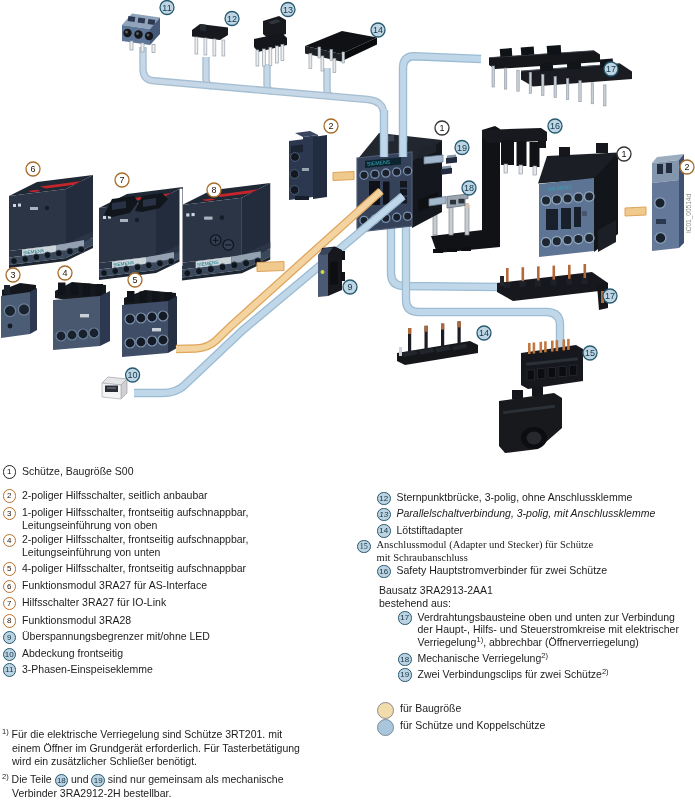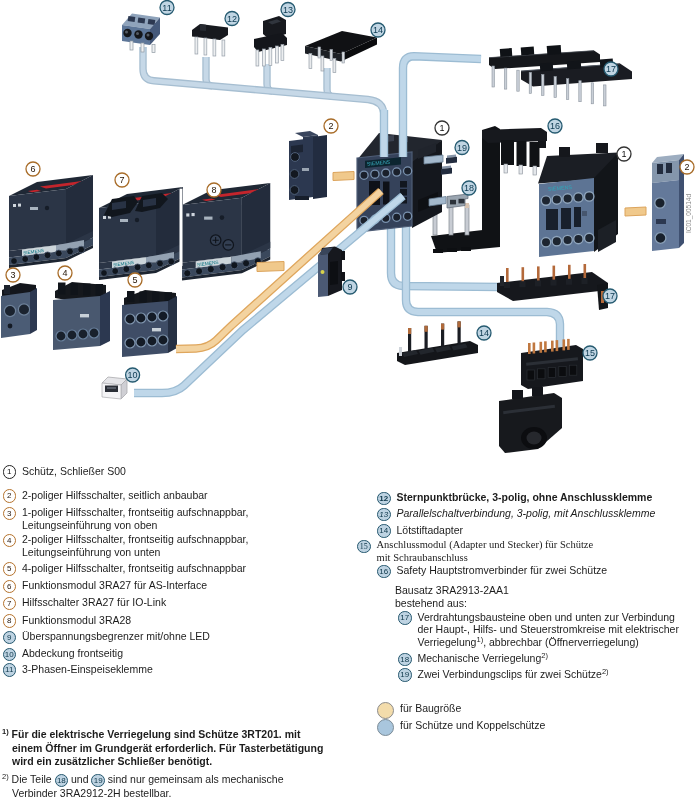--- a/index.html
+++ b/index.html
@@ -417,37 +417,37 @@
 <text x="135" y="283.2" font-size="9" text-anchor="middle" fill="#241506" font-family="Liberation Sans, sans-serif">5</text>
 <circle cx="687" cy="167" r="7.0" fill="#fff" stroke="#a86c28" stroke-width="1.3"></circle>
 <text x="687" y="170.2" font-size="9" text-anchor="middle" fill="#241506" font-family="Liberation Sans, sans-serif">2</text>
 <circle cx="442" cy="128" r="7.0" fill="#fff" stroke="#333" stroke-width="1.3"></circle>
 <text x="442" y="131.2" font-size="9" text-anchor="middle" fill="#111" font-family="Liberation Sans, sans-serif">1</text>
 <circle cx="624" cy="154" r="7.0" fill="#fff" stroke="#333" stroke-width="1.3"></circle>
 <text x="624" y="157.2" font-size="9" text-anchor="middle" fill="#111" font-family="Liberation Sans, sans-serif">1</text>
 <text x="691" y="233" font-size="6.5" fill="#8a8a8a" font-family="Liberation Sans, sans-serif" transform="rotate(-90 691 233)">IC01_00514d</text>
 </svg>
 <div id="legend">
-<div class="row" style="left:2.5px;top:464.5px;"><span class="c cw">1</span><span class="t">Schütz, Schließer S00</span></div>
+<div class="row" style="left:2.5px;top:464.5px;"><span class="c cw">1</span><span class="t">Schütze, Baugröße S00</span></div>
 <div class="row" style="left:2.5px;top:488.5px;"><span class="c ct">2</span><span class="t">2-poliger Hilfsschalter, seitlich anbaubar</span></div>
 <div class="row" style="left:2.5px;top:506.0px;"><span class="c ct">3</span><span class="t">1-poliger Hilfsschalter, frontseitig aufschnappbar,<br>Leitungseinführung von oben</span></div>
 <div class="row" style="left:2.5px;top:533.0px;"><span class="c ct">4</span><span class="t">2-poliger Hilfsschalter, frontseitig aufschnappbar,<br>Leitungseinführung von unten</span></div>
 <div class="row" style="left:2.5px;top:561.5px;"><span class="c ct">5</span><span class="t">4-poliger Hilfsschalter, frontseitig aufschnappbar</span></div>
 <div class="row" style="left:2.5px;top:579.0px;"><span class="c ct">6</span><span class="t">Funktionsmodul 3RA27 für AS-Interface</span></div>
 <div class="row" style="left:2.5px;top:596.0px;"><span class="c ct">7</span><span class="t">Hilfsschalter 3RA27 für IO-Link</span></div>
 <div class="row" style="left:2.5px;top:613.5px;"><span class="c ct">8</span><span class="t">Funktionsmodul 3RA28</span></div>
 <div class="row" style="left:2.5px;top:630.0px;"><span class="c cb">9</span><span class="t">Überspannungsbegrenzer mit/ohne LED</span></div>
 <div class="row" style="left:2.5px;top:647.0px;"><span class="c cb">10</span><span class="t">Abdeckung frontseitig</span></div>
 <div class="row" style="left:2.5px;top:662.5px;"><span class="c cb">11</span><span class="t">3-Phasen-Einspeiseklemme</span></div>
-<div class="row" style="left:377px;top:491.0px;font-weight:bold;"><span class="c cb">12</span><span class="t">Sternpunktbrücke, 3-polig, ohne Anschlussklemme</span></div>
+<div class="row" style="left:377px;top:491.0px;"><span class="c cb">12</span><span class="t">Sternpunktbrücke, 3-polig, ohne Anschlussklemme</span></div>
 <div class="row" style="left:377px;top:507.0px;font-style:italic;"><span class="c cb">13</span><span class="t">Parallelschaltverbindung, 3-polig, mit Anschlussklemme</span></div>
 <div class="row" style="left:377px;top:523.5px;"><span class="c cb">14</span><span class="t">Lötstiftadapter</span></div>
 <div class="row" style="left:357px;top:539.0px;font-family:Liberation Serif, serif;"><span class="c cb">15</span><span class="t">Anschlussmodul (Adapter und Stecker) für Schütze<br>mit Schraubanschluss</span></div>
 <div class="row" style="left:377px;top:564.0px;"><span class="c cb">16</span><span class="t">Safety Hauptstromverbinder für zwei Schütze</span></div>
-<div class="row" style="left:379px;top:584px;margin-left:16px;">Bausatz 3RA2913-2AA1<br>bestehend aus:</div>
+<div class="row" style="left:379px;top:584px;">Bausatz 3RA2913-2AA1<br>bestehend aus:</div>
 <div class="row" style="left:398px;top:610.5px;"><span class="c cb">17</span><span class="t">Verdrahtungsbausteine oben und unten zur Verbindung<br>der Haupt-, Hilfs- und Steuerstromkreise mit elektrischer<br>Verriegelung<span class="sup">1)</span>, abbrechbar (Öffnerverriegelung)</span></div>
 <div class="row" style="left:398px;top:652.0px;"><span class="c cb">18</span><span class="t">Mechanische Verriegelung<span class="sup">2)</span></span></div>
 <div class="row" style="left:398px;top:667.5px;"><span class="c cb">19</span><span class="t">Zwei Verbindungsclips für zwei Schütze<span class="sup">2)</span></span></div>
 <div class="row" style="left:377px;top:702px;"><span style="display:inline-block;width:15px;height:15px;border-radius:50%;background:#f3dcab;border:1px solid #8b8b8b;vertical-align:middle;"></span><span class="t">für Baugröße</span></div>
 <div class="row" style="left:377px;top:718.5px;"><span style="display:inline-block;width:15px;height:15px;border-radius:50%;background:#a9c6dd;border:1px solid #7b8b96;vertical-align:middle;"></span><span class="t">für Schütze und Koppelschütze</span></div>
-<div class="row" style="left:2px;top:728px;white-space:normal;width:345px;line-height:13.5px;font-weight:bold;"><span class="sup">1)</span> Für die elektrische Verriegelung sind Schütze 3RT201. mit<br><span style="margin-left:10px;"></span>einem Öffner im Grundgerät erforderlich. Für Tasterbetätigung<br><span style="margin-left:10px;"></span>wird ein zusätzlicher Schließer benötigt.</div>
+<div class="row" style="left:2px;top:728px;white-space:normal;width:345px;line-height:13.5px;"><span class="sup">1)</span> Für die elektrische Verriegelung sind Schütze 3RT201. mit<br><span style="margin-left:10px;"></span>einem Öffner im Grundgerät erforderlich. Für Tasterbetätigung<br><span style="margin-left:10px;"></span>wird ein zusätzlicher Schließer benötigt.</div>
 <div class="row" style="left:2px;top:773px;white-space:normal;width:345px;line-height:13.5px;"><span class="sup">2)</span> Die Teile <span class="c cb">18</span> und <span class="c cb">19</span> sind nur gemeinsam als mechanische<br><span style="margin-left:10px;"></span>Verbinder 3RA2912-2H bestellbar.</div>
 </div>
 
 </body></html>

